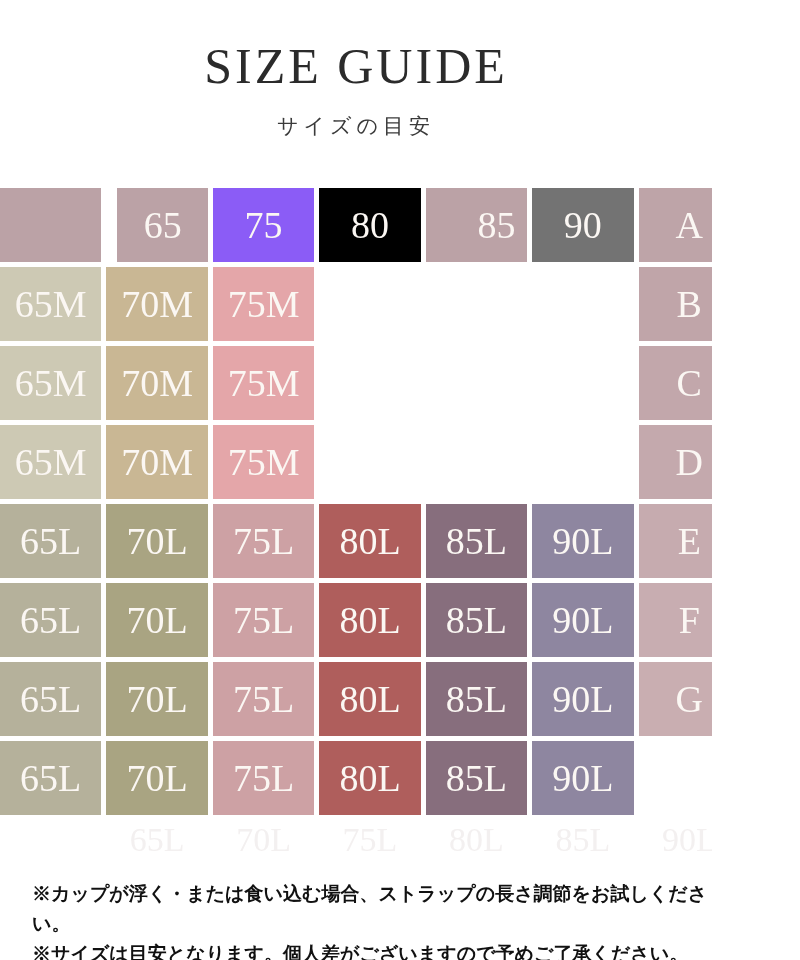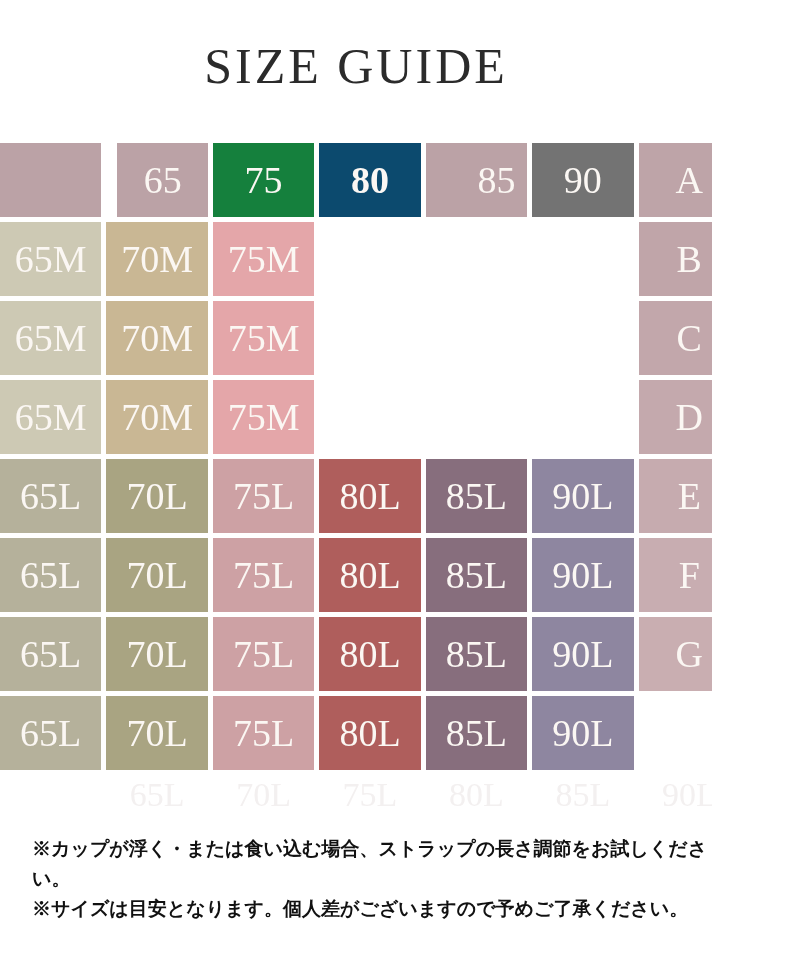--- a/index.html
+++ b/index.html
@@ -76,26 +76,27 @@
     font-size: 19px;
     line-height: 30px;
     color: #111111;
   }
 </style>
 </head>
 <body>
 
 <div class="page">
   <h1 class="title">SIZE GUIDE</h1>
+  <div class="subtitle">サイズの目安</div>
 
   <div class="size-table" id="size-table">
       <div class="cell" style="background: rgb(187, 162, 166);"></div>
       <div class="cell" style="background: rgb(187, 162, 166); margin-left: 11px;">65</div>
-      <div class="cell" style="background: #15803d;">75</div>
-      <div class="cell" style="background: #0c4a6e; font-weight: bold;">80</div>
+      <div class="cell" style="background: #8b5cf6;">75</div>
+      <div class="cell" style="background: #000000;">80</div>
       <div class="cell" style="background: rgb(187, 162, 166); padding-left: 40px;">85</div>
       <div class="cell" style="background: #737373;">90</div>
       <div class="cell" style="background: rgb(190, 164, 168);">A</div>
       <div class="cell" style="background: rgb(205, 201, 180);">65M</div>
       <div class="cell" style="background: rgb(201, 183, 148);">70M</div>
       <div class="cell" style="background: rgb(228, 166, 169);">75M</div>
       <div class="cell"></div>
       <div class="cell"></div>
       <div class="cell"></div>
       <div class="cell" style="background: rgb(192, 165, 169);">B</div>

